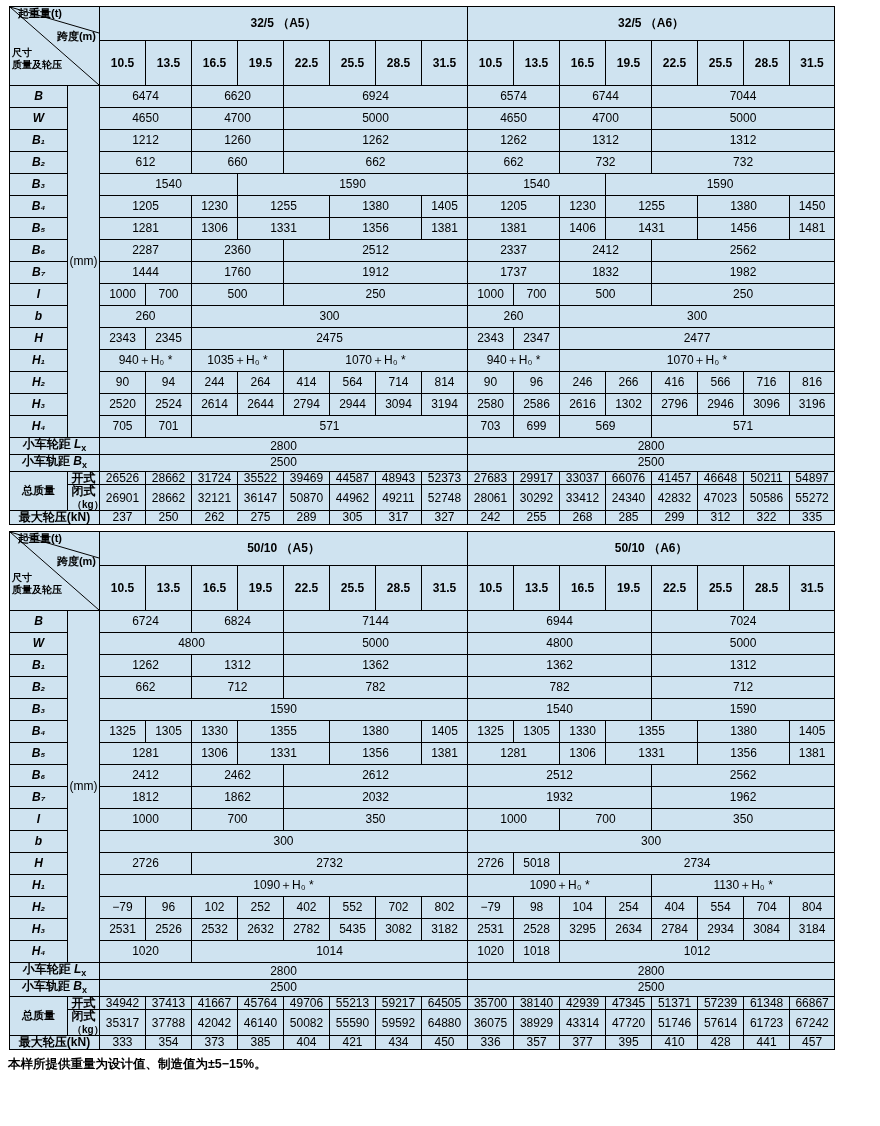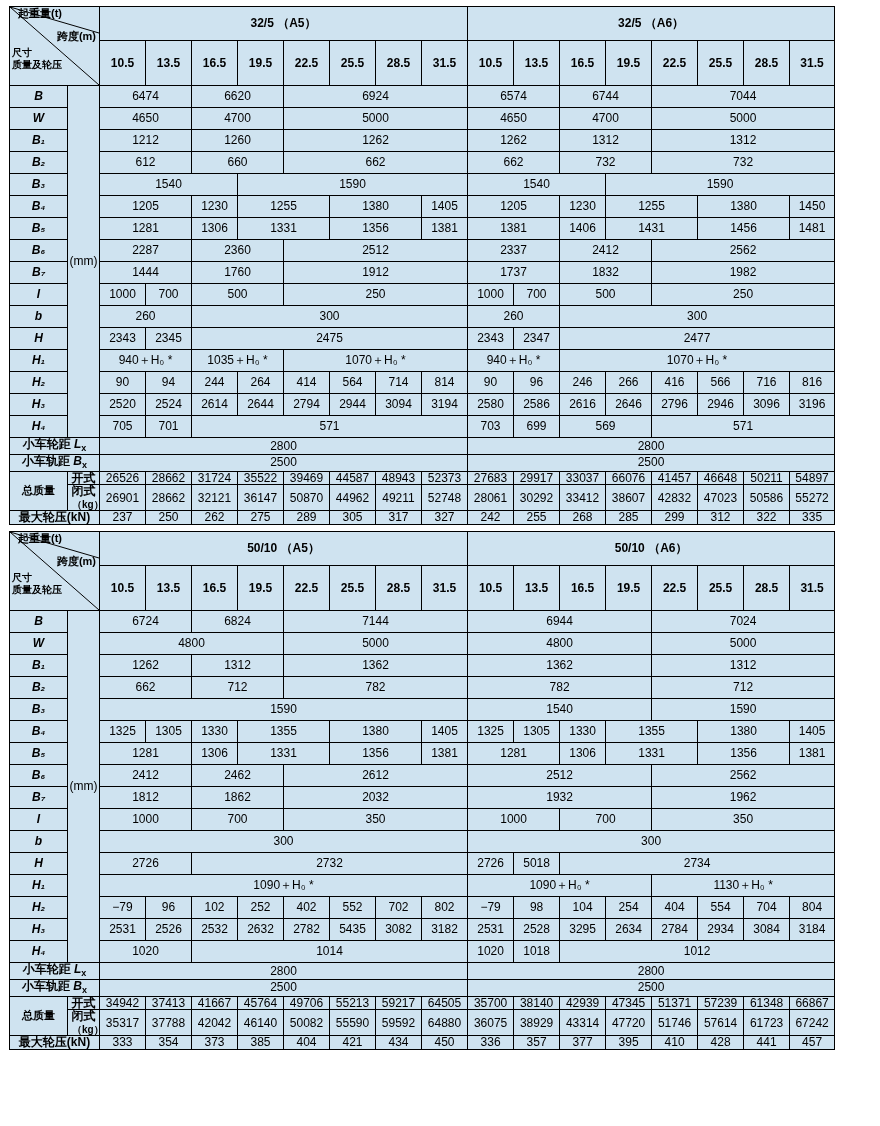--- a/index.html
+++ b/index.html
@@ -227,21 +227,21 @@
           <td class="white" colspan="1">2524</td>
           <td class="white" colspan="1">2614</td>
           <td class="white" colspan="1">2644</td>
           <td class="white" colspan="1">2794</td>
           <td class="white" colspan="1">2944</td>
           <td class="white" colspan="1">3094</td>
           <td class="white" colspan="1">3194</td>
           <td class="white" colspan="1">2580</td>
           <td class="white" colspan="1">2586</td>
           <td class="white" colspan="1">2616</td>
-          <td class="white" colspan="1">2646</td>
+          <td class="white" colspan="1">1302</td>
           <td class="white" colspan="1">2796</td>
           <td class="white" colspan="1">2946</td>
           <td class="white" colspan="1">3096</td>
           <td class="white" colspan="1">3196</td>
         </tr>
         <tr>
           <td class="lbl" style="width:58px;height:21px;">H₄</td>
           <td class="white" colspan="1">705</td>
           <td class="white" colspan="1">701</td>
           <td class="white" colspan="6">571</td>
@@ -286,21 +286,21 @@
           <td class="white">28662</td>
           <td class="white">32121</td>
           <td class="white">36147</td>
           <td class="white">50870</td>
           <td class="white">44962</td>
           <td class="white">49211</td>
           <td class="white">52748</td>
           <td class="white">28061</td>
           <td class="white">30292</td>
           <td class="white">33412</td>
-          <td class="white">38607</td>
+          <td class="white">24340</td>
           <td class="white">42832</td>
           <td class="white">47023</td>
           <td class="white">50586</td>
           <td class="white">55272</td>
         </tr>
         <tr>
           <td class="lbl2 txt-left" colspan="2">最大轮压(kN)</td>
           <td class="white">237</td>
           <td class="white">250</td>
           <td class="white">262</td>
@@ -596,13 +596,14 @@
           <td class="white">377</td>
           <td class="white">395</td>
           <td class="white">410</td>
           <td class="white">428</td>
           <td class="white">441</td>
           <td class="white">457</td>
         </tr>
       </tbody>
   </table>
 
+  <div class="note">本样所提供重量为设计值、制造值为±5−15%。</div>
 </div>
 
 </body></html>

